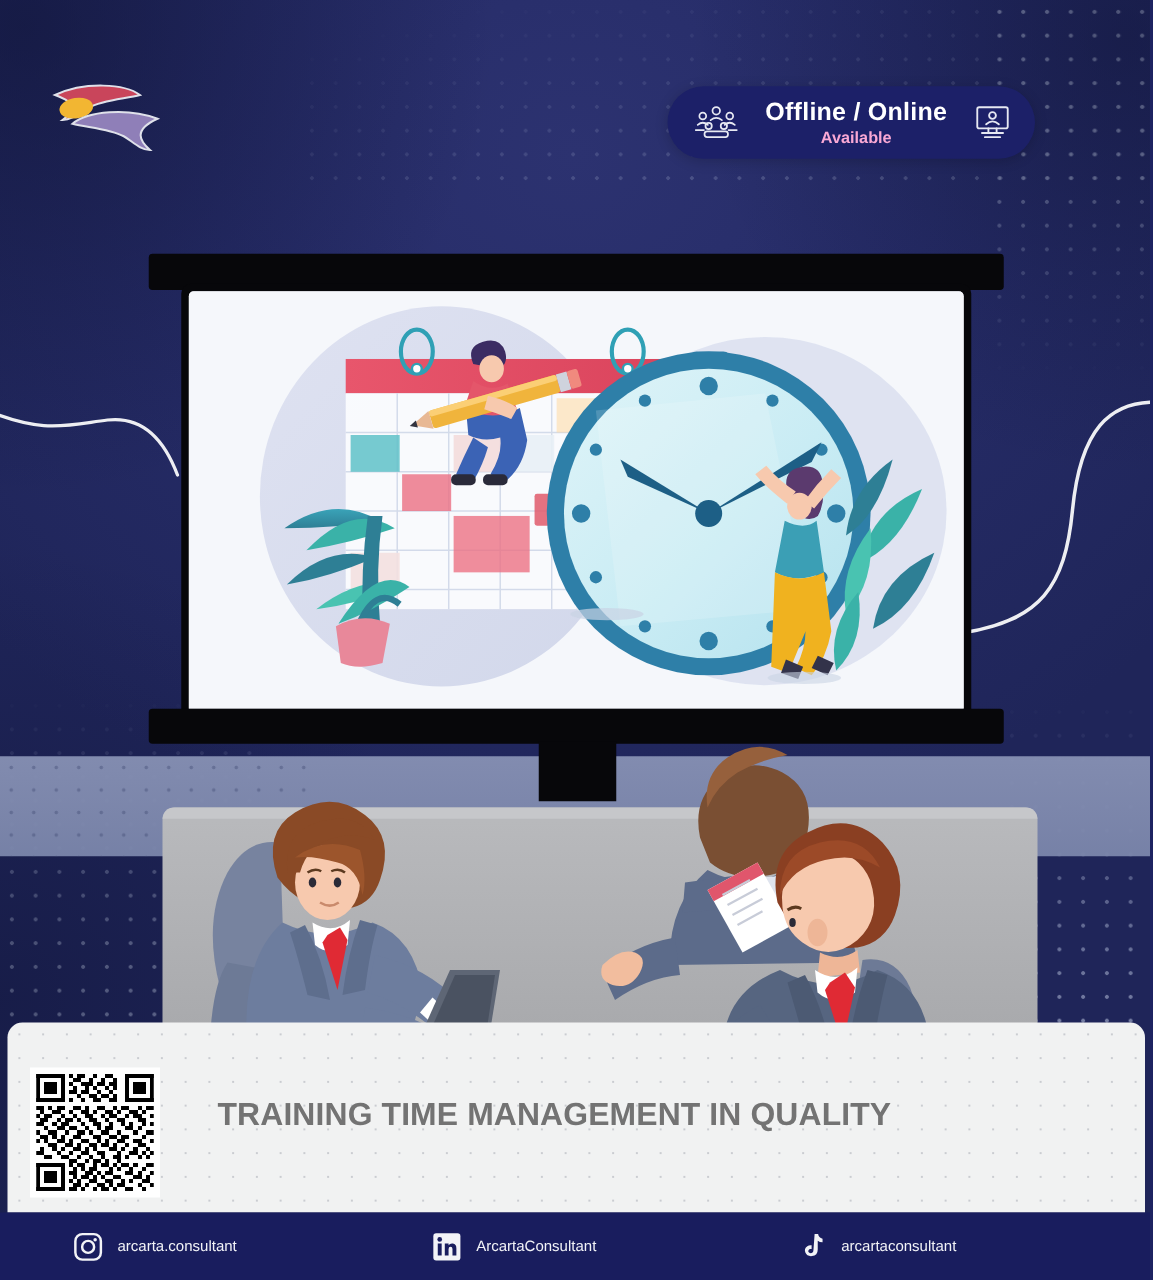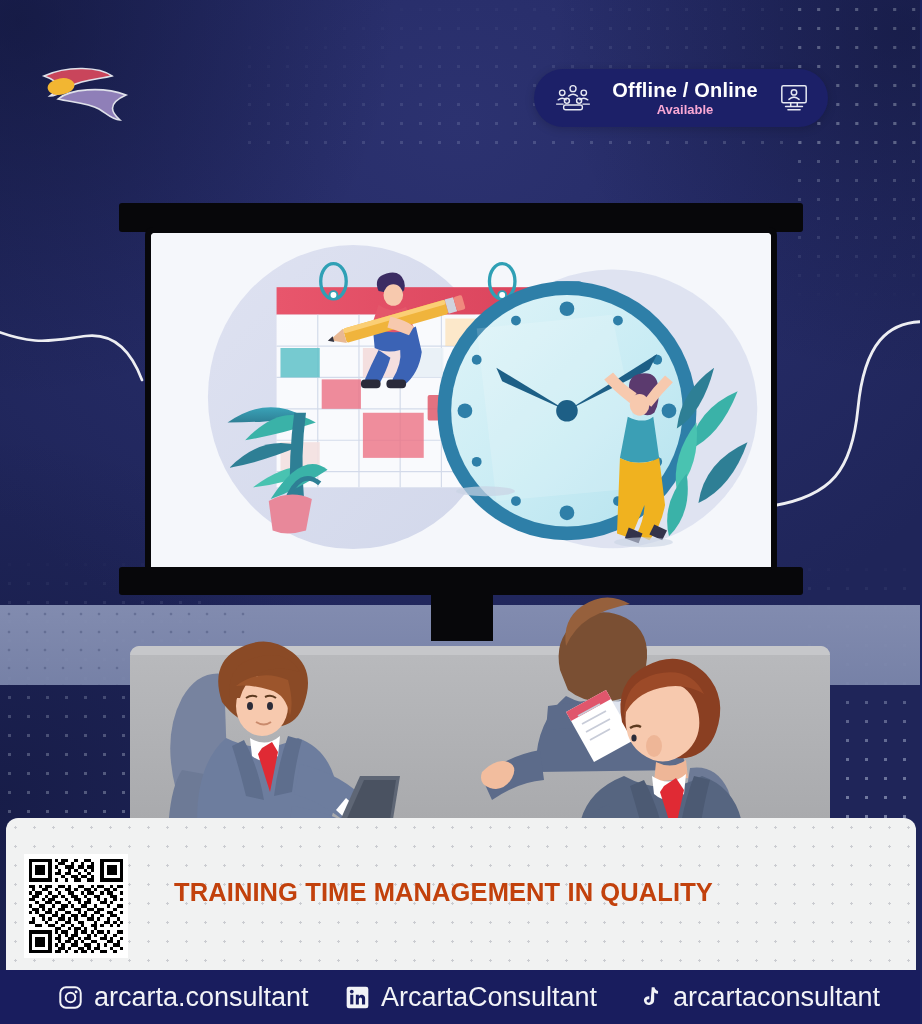--- a/index.html
+++ b/index.html
@@ -147,34 +147,34 @@
     background-image: radial-gradient(circle, rgba(120,125,140,.32) 1.15px, transparent 1.2px);
     background-size:19px 19px;
     border-radius:12px 12px 0 0;
   }
   #qr{
     position:absolute; left:18px; top:36px;
     width:104px; height:104px; background:#fff; padding:5px;
   }
   #poster-title{
     position:absolute; left:168px; top:60px;
-    font-size:25.5px; font-weight:bold; color:#c2410c;
+    font-size:25.5px; font-weight:bold; color:#737373;
     letter-spacing:.1px; white-space:nowrap;
     font-family:"Liberation Sans", sans-serif;
   }
 
   
   #social-bar{
     position:absolute; left:0; top:970px; width:922px; height:54px;
     background:#191d5e;
     display:flex; align-items:center;
   }
   .social-item{
     display:flex; align-items:center; gap:11px;
-    color:#f2f3f7; font-size:27px; white-space:nowrap;
+    color:#f2f3f7; font-size:12px; white-space:nowrap;
   }
   #social-ig{ position:absolute; left:58px; }
   #social-li{ position:absolute; left:345px; }
   #social-tt{ position:absolute; left:637px; }
   .sicon{ width:25px; height:25px; display:block; flex:0 0 auto; }
 </style>
 </head>
 <body>
 
 <div id="poster">

